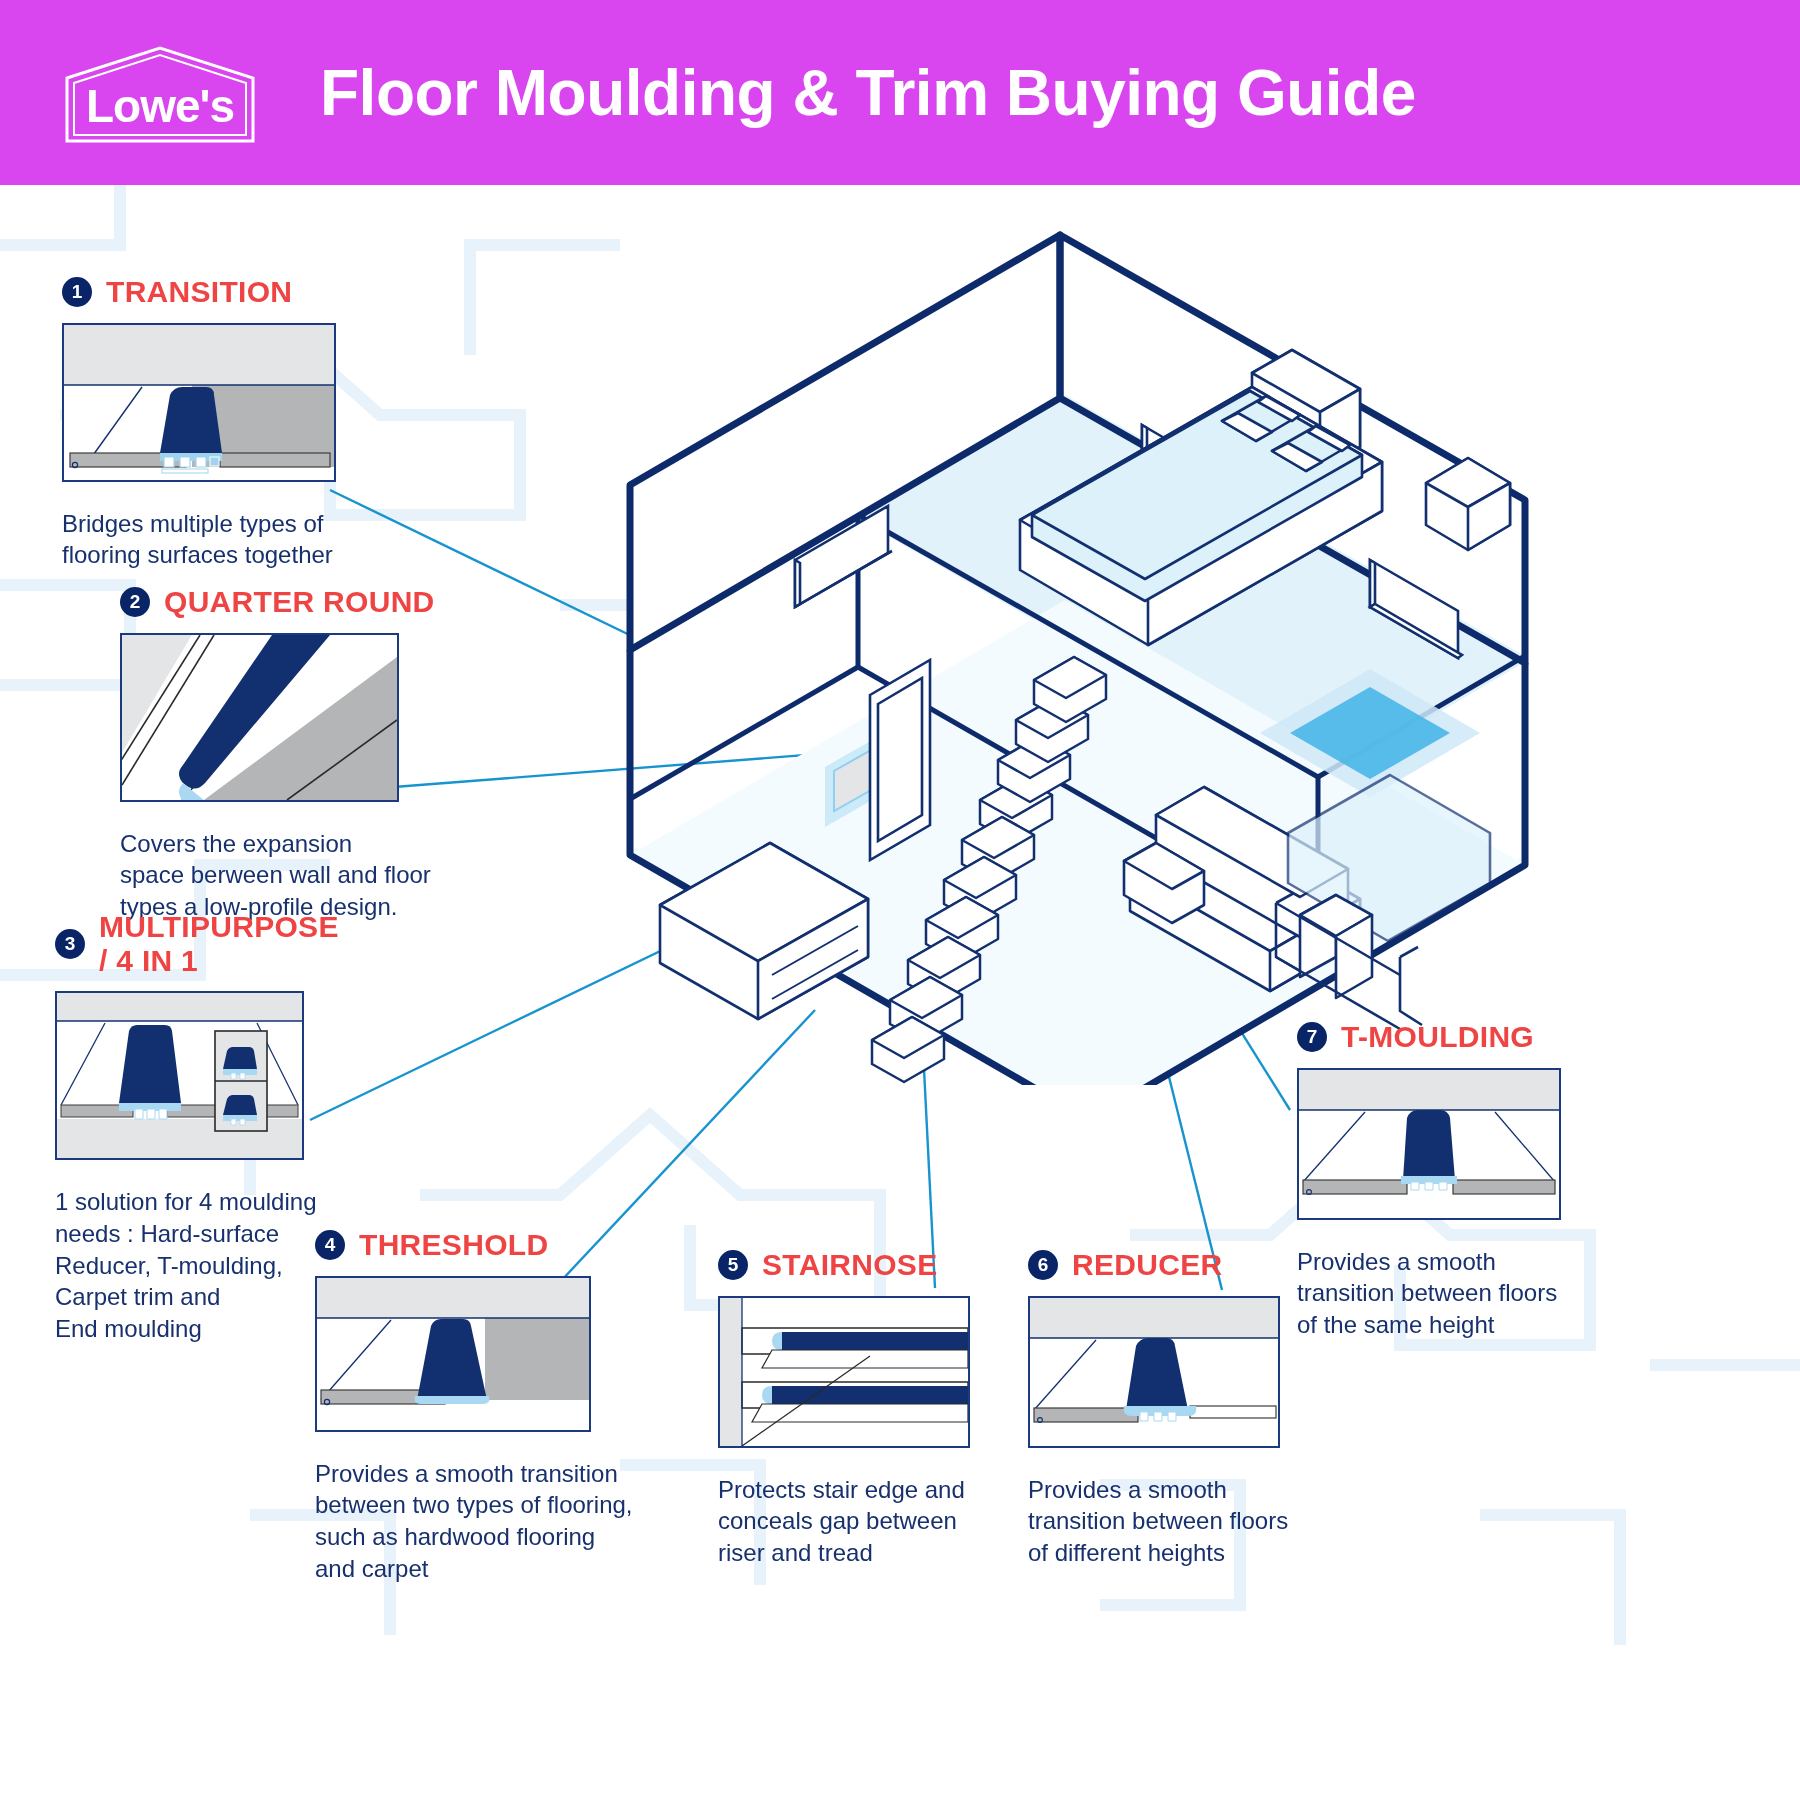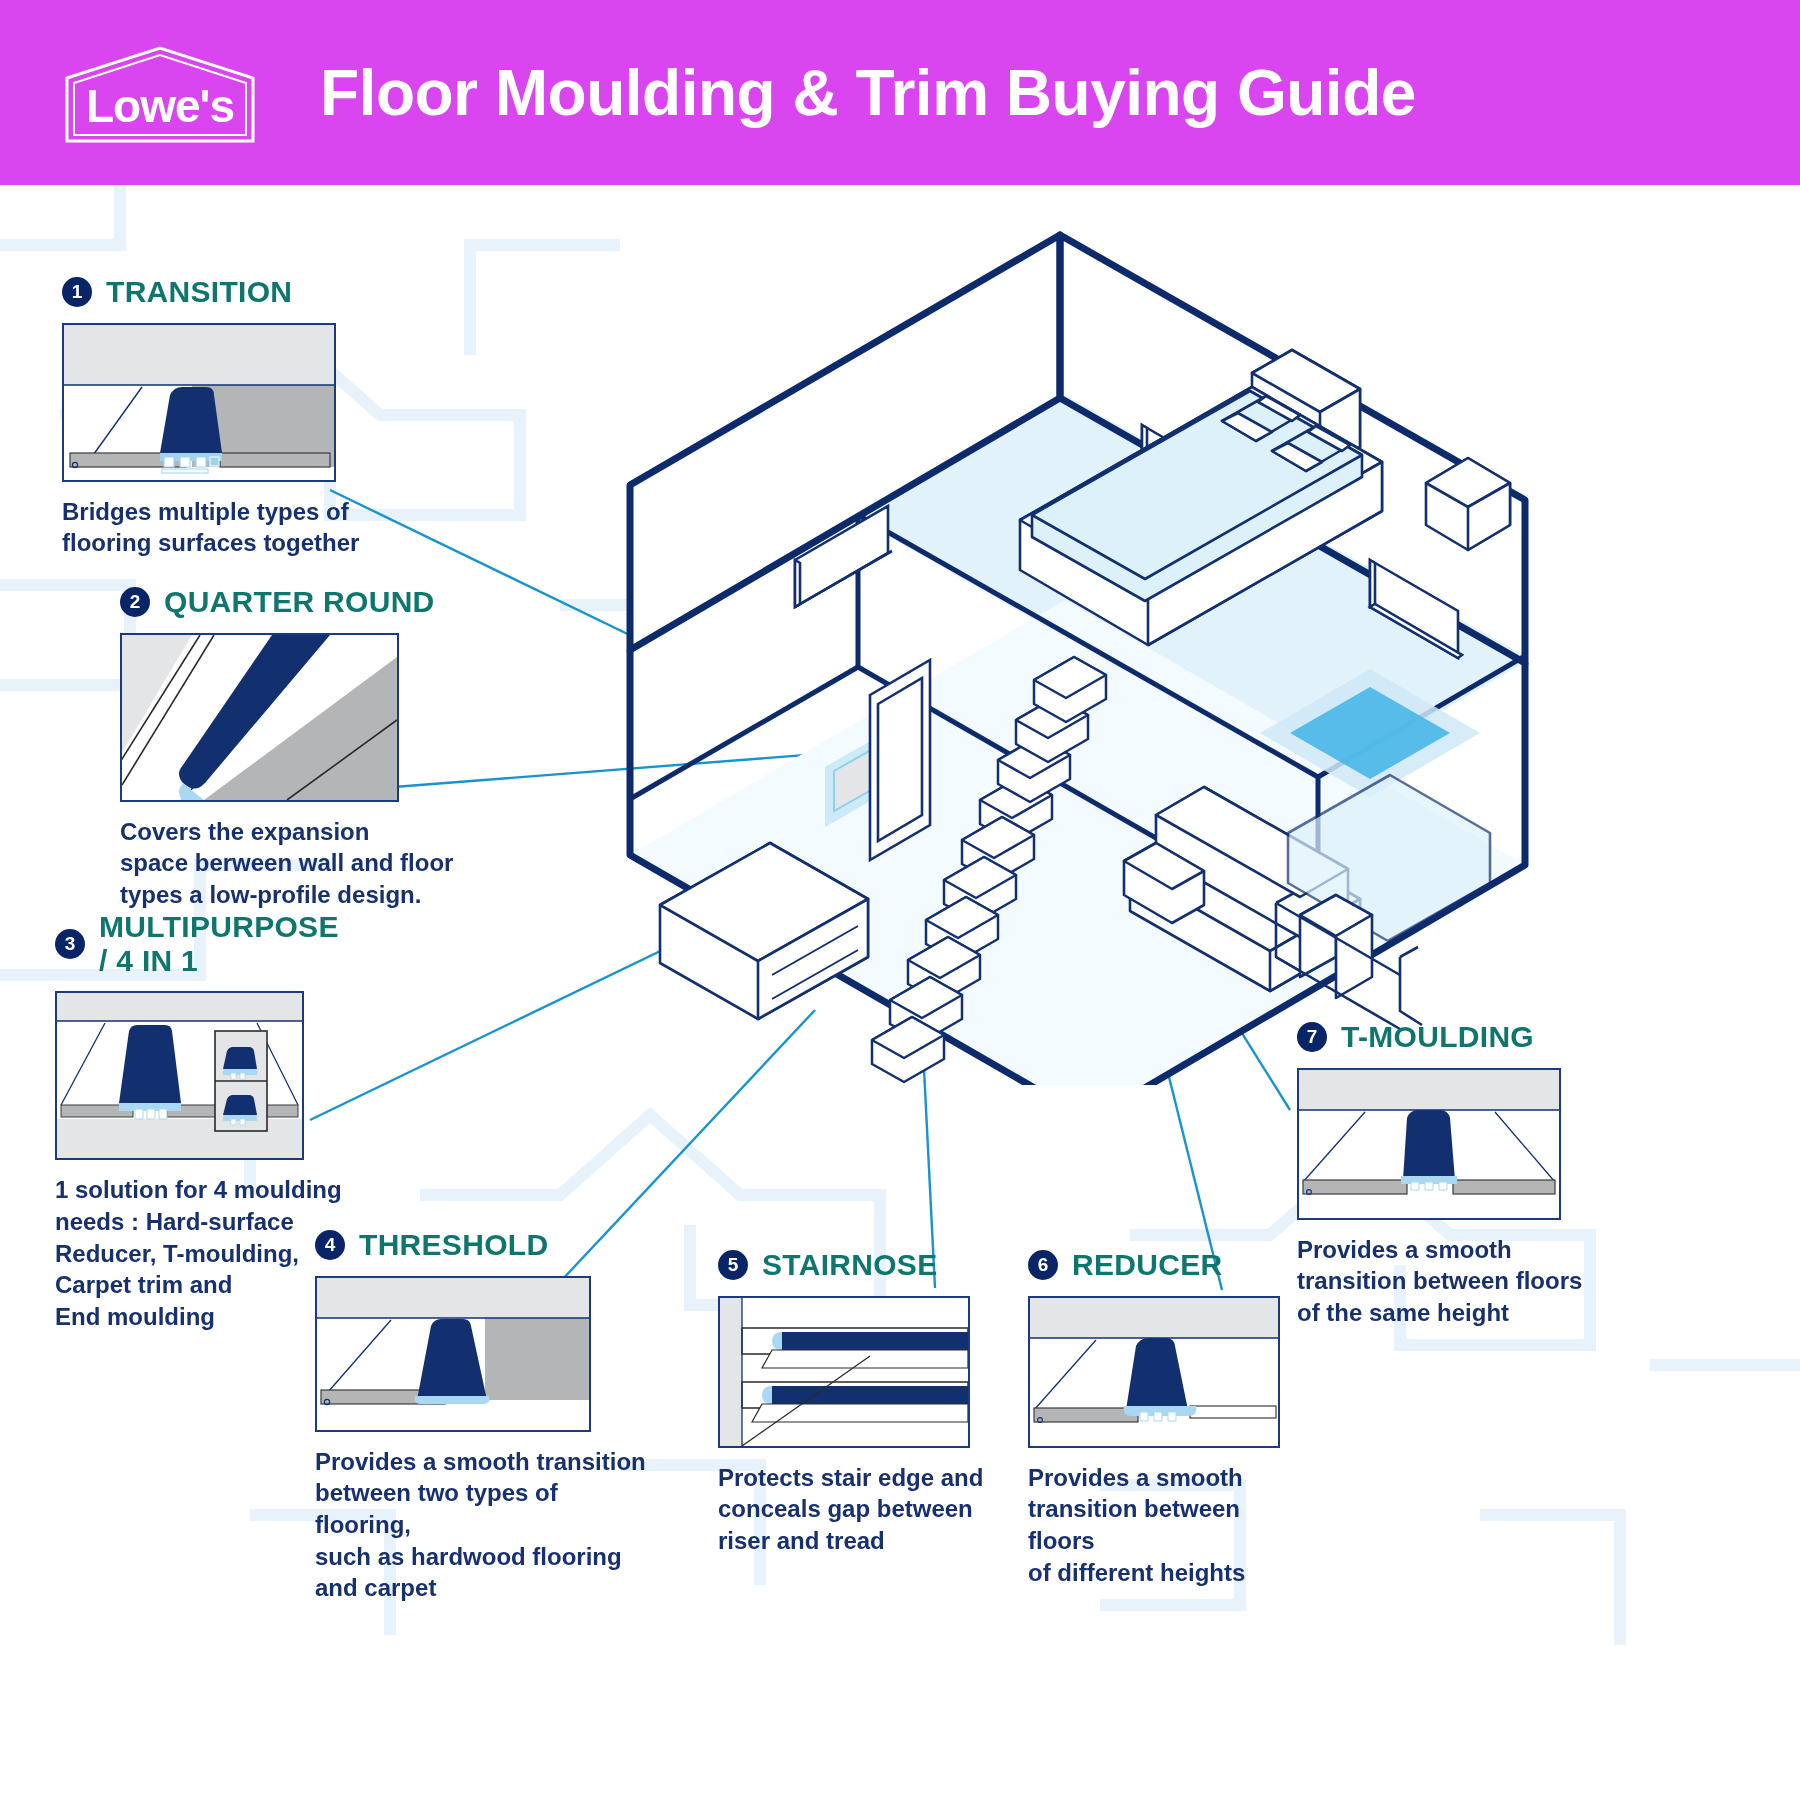--- a/index.html
+++ b/index.html
@@ -39,26 +39,26 @@
 
   
   .callout{position:absolute;z-index:4;}
   .callout-head{display:flex;align-items:center;gap:14px;margin-bottom:14px;}
   .badge{
     width:30px;height:30px;border-radius:50%;background:#0a2468;color:#fff;
     display:flex;align-items:center;justify-content:center;
     font-size:19px;font-weight:bold;flex:0 0 auto;line-height:1;
   }
   .callout-title{
-    font-size:30px;font-weight:bold;color:#0f766e;letter-spacing:0.3px;
+    font-size:30px;font-weight:bold;color:#ef4444;letter-spacing:0.3px;
     line-height:1.12;white-space:pre-line;
   }
   .callout-desc{
-    margin-top:14px;font-size:24px;line-height:1.32;color:#17306e;
-    white-space:pre-line;font-weight:700;
+    margin-top:26px;font-size:24px;line-height:1.32;color:#17306e;
+    white-space:pre-line;font-weight:400;
   }
   .diagram{border:2px solid #1b3a80;background:#fff;display:block;}
 
   
   #c1{left:62px;top:275px;width:330px;}
   #c2{left:120px;top:585px;width:360px;}
   #c3{left:55px;top:910px;width:340px;}
   #c4{left:315px;top:1228px;width:340px;}
   #c5{left:718px;top:1248px;width:270px;}
   #c6{left:1028px;top:1248px;width:270px;}

